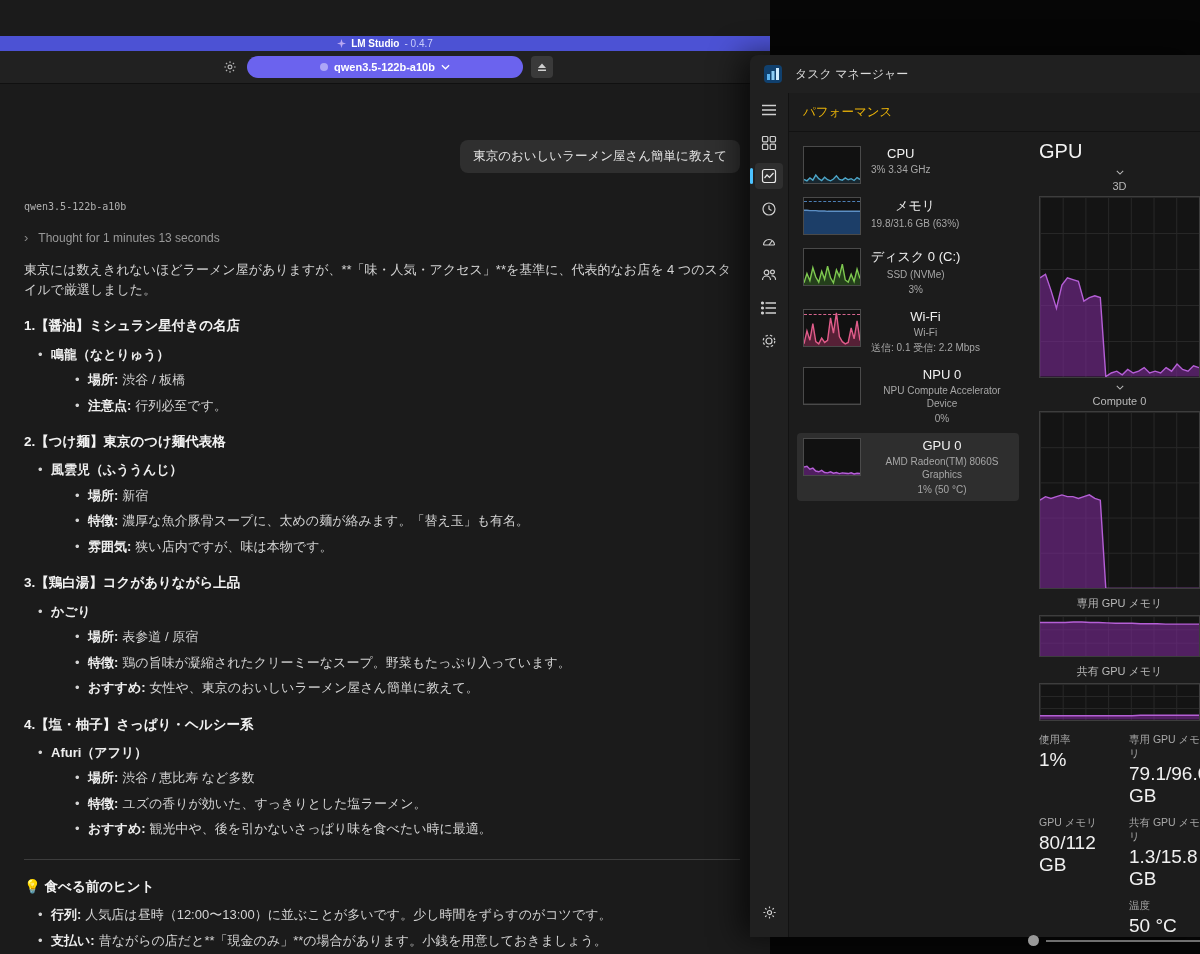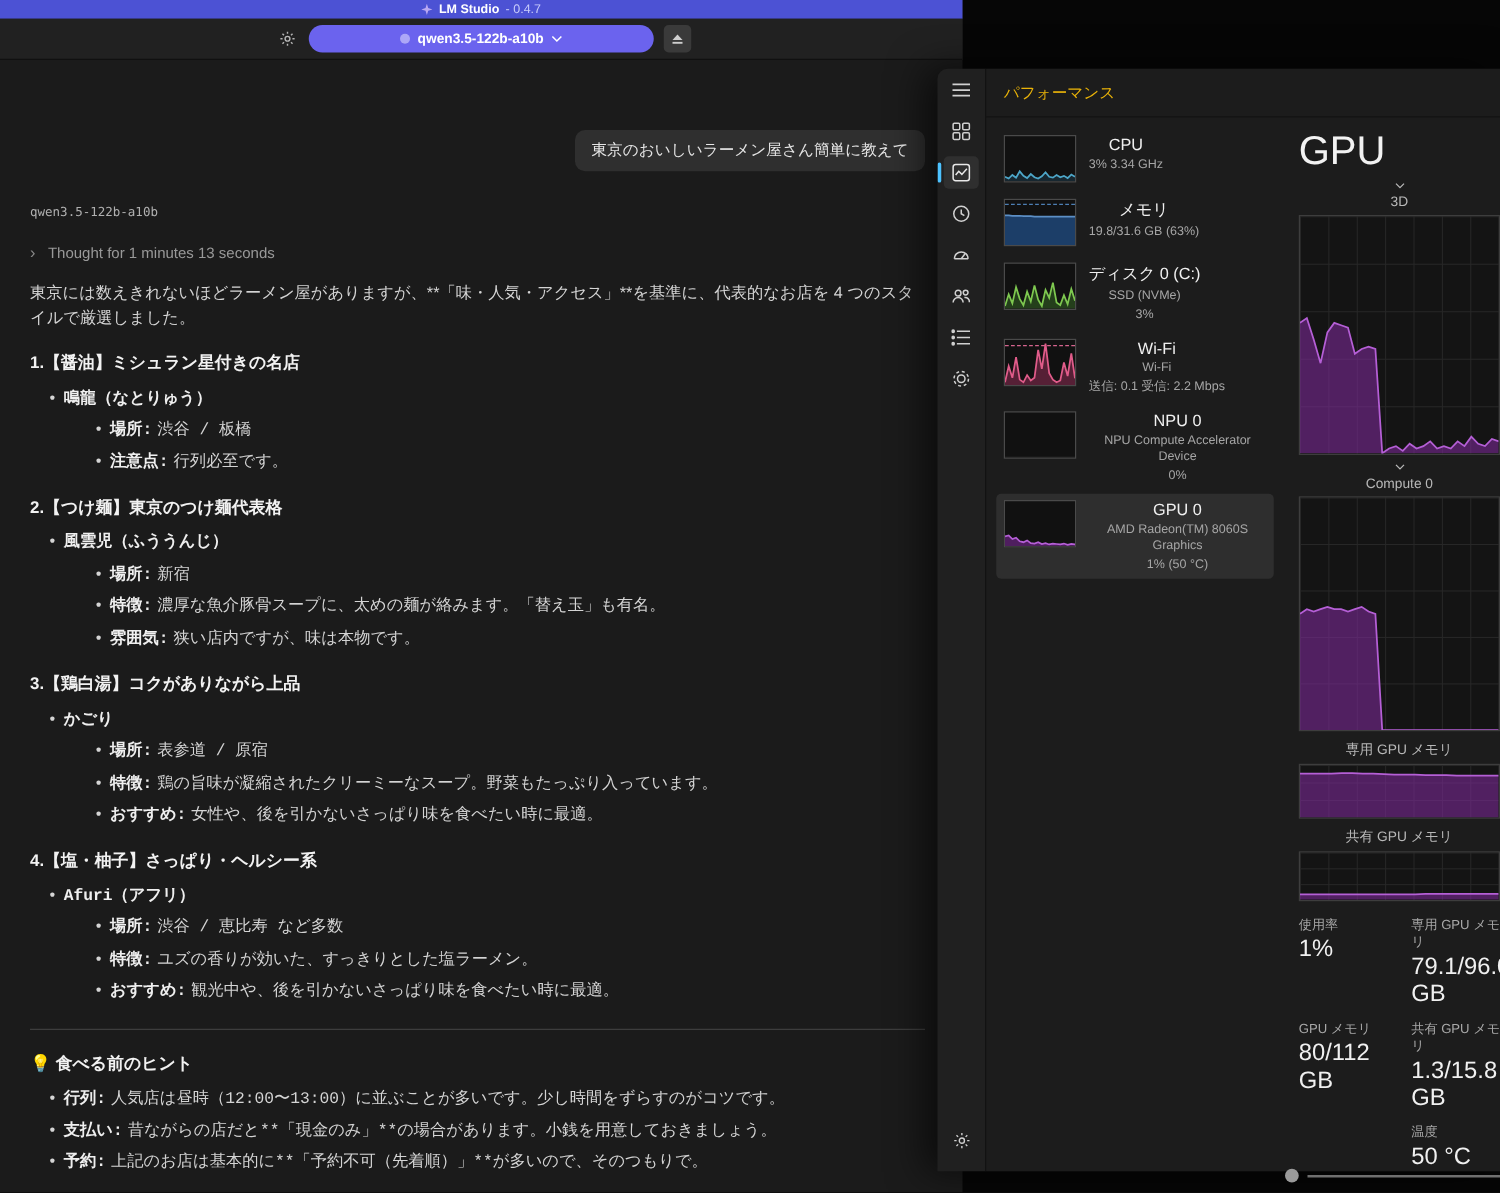--- a/index.html
+++ b/index.html
@@ -4,21 +4,21 @@
 <style>
   * { margin:0; padding:0; box-sizing:border-box; }
   html,body { width:1200px; height:954px; background:#060606; overflow:hidden;
     font-family:"Liberation Sans","DejaVu Sans",sans-serif; }
   body { position:relative; }
 
   
   .lms { position:absolute; left:0; top:0; width:770px; height:954px; background:#1b1b1b;
     display:flex; flex-direction:column; }
   .lms-titlebar { height:15px; background:#4c52d4; display:flex; align-items:center;
-    justify-content:center; gap:5px; font-size:10px; color:#fff; flex:0 0 auto; }
+    justify-content:center; gap:5px; font-size:10px; color:#fff; flex:0 0 auto;margin-top:36px; }
   .lms-titlebar .ver { color:#c9cdfb;text-align:right; }
   .lms-toolbar { height:33px; background:#212121; border-bottom:1px solid #101010;
     display:flex; align-items:center; flex:0 0 auto; }
   .gear-btn { margin-left:220px; width:20px; height:20px; display:flex; align-items:center;
     justify-content:center; color:#b9b9b9; }
   .model-pill { margin-left:7px; width:276px; height:22px; background:#6b63ee; border-radius:12px;
     display:flex; align-items:center; justify-content:center; gap:6px; color:#fff;
     font-size:11px; font-weight:bold; }
   .model-pill .dot { width:8px; height:8px; border-radius:50%; background:#c3befa; opacity:.75; }
   .eject-btn { margin-left:8px; width:22px; height:22px; background:#3a3a3a; border-radius:4px;
@@ -29,21 +29,21 @@
   .bubble-row { text-align:right; margin-top:56px; }
   .user-bubble { display:inline-block; background:#2f2f2f; color:#e6e6e6; padding:7px 13px;
     border-radius:8px; font-size:12.5px; }
   .model-name { margin-top:26px; font-family:"DejaVu Sans Mono","Liberation Mono",monospace;
     font-size:10px; color:#b0b0b0; }
   .thought-row { margin-top:14px; color:#999; font-size:12px; display:flex; gap:10px; align-items:center; }
   .thought-row .chev { color:#8a8a8a; font-size:13px; }
   .md p { margin-top:13px; }
   .md h3 { font-size:13.5px; color:#f2f2f2; margin:17px 0 8px; }
   .md ul { list-style:none; }
-  .md li { position:relative; padding-left:13px; margin-top:6px;font-family:Liberation Mono, monospace; }
+  .md li { position:relative; padding-left:13px; margin-top:6px; }
   .md li::before { content:"•"; position:absolute; left:0; color:#d4d4d4; }
   .lv1 { margin-left:14px; }
   .lv2 { margin-left:24px; }
   .shop { font-weight:bold; color:#efefef; }
   .lbl { font-weight:bold; color:#efefef; margin-right:4px; }
   .md hr { border:0; border-top:1px solid #3d3d3d; margin:20px 0 14px; }
 
   
   .tm { position:absolute; left:750px; top:55px; width:450px; height:882px; background:#202020;
     border-top-left-radius:8px; box-shadow:-10px 0 30px rgba(0,0,0,.6);
@@ -71,21 +71,21 @@
   .spark { width:58px; height:38px; flex:0 0 auto; border:1px solid #4a4a4a; background:#111;
     position:relative; overflow:hidden; }
   .spark svg { position:absolute; inset:0; width:100%; height:100%; }
   .spark.wifi::after { content:""; position:absolute; left:0; right:0; top:12%;
     border-top:1px dashed #d6648e; }
   .spark.mem::after { content:""; position:absolute; left:0; right:0; top:8%;
     border-top:1px dashed #4d7fb5; }
   .ti-name { font-size:13px; color:#f0f0f0; }
   .ti-sub { font-size:10px; color:#a6a6a6; margin-top:2px; line-height:1.3; }
   .tm-detail { flex:1; min-width:0; padding:8px 0 0 18px; display:flex; flex-direction:column; }
-  .gpu-title { font-size:32px; font-weight:normal; color:#f2f2f2; }
+  .gpu-title { font-size:20px; font-weight:normal; color:#f2f2f2; }
   .chart-label { font-size:11px; color:#b8b8b8; margin-top:7px; margin-bottom:4px;
     display:flex; align-items:center; gap:5px;flex-direction:column; }
   .tm-chart { position:relative; border:1px solid #3d3d3d; background-color:#141414; overflow:hidden;
     background-image:linear-gradient(to right,#272727 1px,transparent 1px),
                      linear-gradient(to bottom,#272727 1px,transparent 1px);
     background-size:calc(100%/7) calc(100%/5); }
   .tm-chart svg { position:absolute; inset:0; width:100%; height:100%; }
   .c1 { height:224px; } .c2 { height:220px; } .c3 { height:52px; background-size:calc(100%/7) calc(100%/3); }
   .c4 { height:46px; background-size:calc(100%/7) calc(100%/3); }
   .gpu-stats { margin-top:12px; display:grid; grid-template-columns:86px auto; column-gap:4px; row-gap:9px; }
@@ -168,21 +168,21 @@
       </li>
         </ul>
 
       <h3>3.【鶏白湯】コクがありながら上品</h3>
       <ul class="lv1">
           <li>
         <span class="shop">かごり</span>
         <ul class="lv2">
           <li><span class="lbl">場所:</span><span>表参道 / 原宿</span></li>
           <li><span class="lbl">特徴:</span><span>鶏の旨味が凝縮されたクリーミーなスープ。野菜もたっぷり入っています。</span></li>
-          <li><span class="lbl">おすすめ:</span><span>女性や、後を引かないさっぱり味を食べたい時に最適。</span></li>
+          <li><span class="lbl">おすすめ:</span><span>女性や、東京のおいしいラーメン屋さん簡単に教えて。</span></li>
         </ul>
       </li>
         </ul>
 
       <h3>4.【塩・柚子】さっぱり・ヘルシー系</h3>
       <ul class="lv1">
           <li>
         <span class="shop">Afuri（アフリ）</span>
         <ul class="lv2">
           <li><span class="lbl">場所:</span><span>渋谷 / 恵比寿 など多数</span></li>
@@ -199,20 +199,29 @@
         <li><span class="lbl">支払い:</span><span>昔ながらの店だと**「現金のみ」**の場合があります。小銭を用意しておきましょう。</span></li>
         <li><span class="lbl">予約:</span><span>上記のお店は基本的に**「予約不可（先着順）」**が多いので、そのつもりで。</span></li>
       </ul>
 
     </div>
 
   </div>
 </div>
 
 <div class="tm">
+  <div class="tm-titlebar">
+    <svg class="ic" width="20" height="20" viewBox="0 0 20 20">
+        <rect x="1" y="1" width="18" height="18" rx="4" fill="#10406e"></rect>
+        <rect x="4" y="10" width="3" height="6" fill="#5cb3ef"></rect>
+        <rect x="8.5" y="7" width="3" height="9" fill="#8ecdf5"></rect>
+        <rect x="13" y="4" width="3" height="12" fill="#cfeafc"></rect>
+      </svg>
+    <span class="tm-title">タスク マネージャー</span>
+  </div>
   <div class="tm-body">
     <div class="tm-sidebar">
       <div class="sb-item">
           <svg class="ic" width="16" height="12" viewBox="0 0 16 12" stroke="#d0d0d0" stroke-width="1.4">
             <path d="M1 1.5 H15 M1 6 H15 M1 10.5 H15"></path>
           </svg>
         </div>
       <div class="sb-item">
           <svg class="ic" width="16" height="16" viewBox="0 0 16 16" fill="none" stroke="#d0d0d0" stroke-width="1.2">
             <rect x="1.5" y="1.5" width="5.3" height="5.3" rx="1"></rect>

